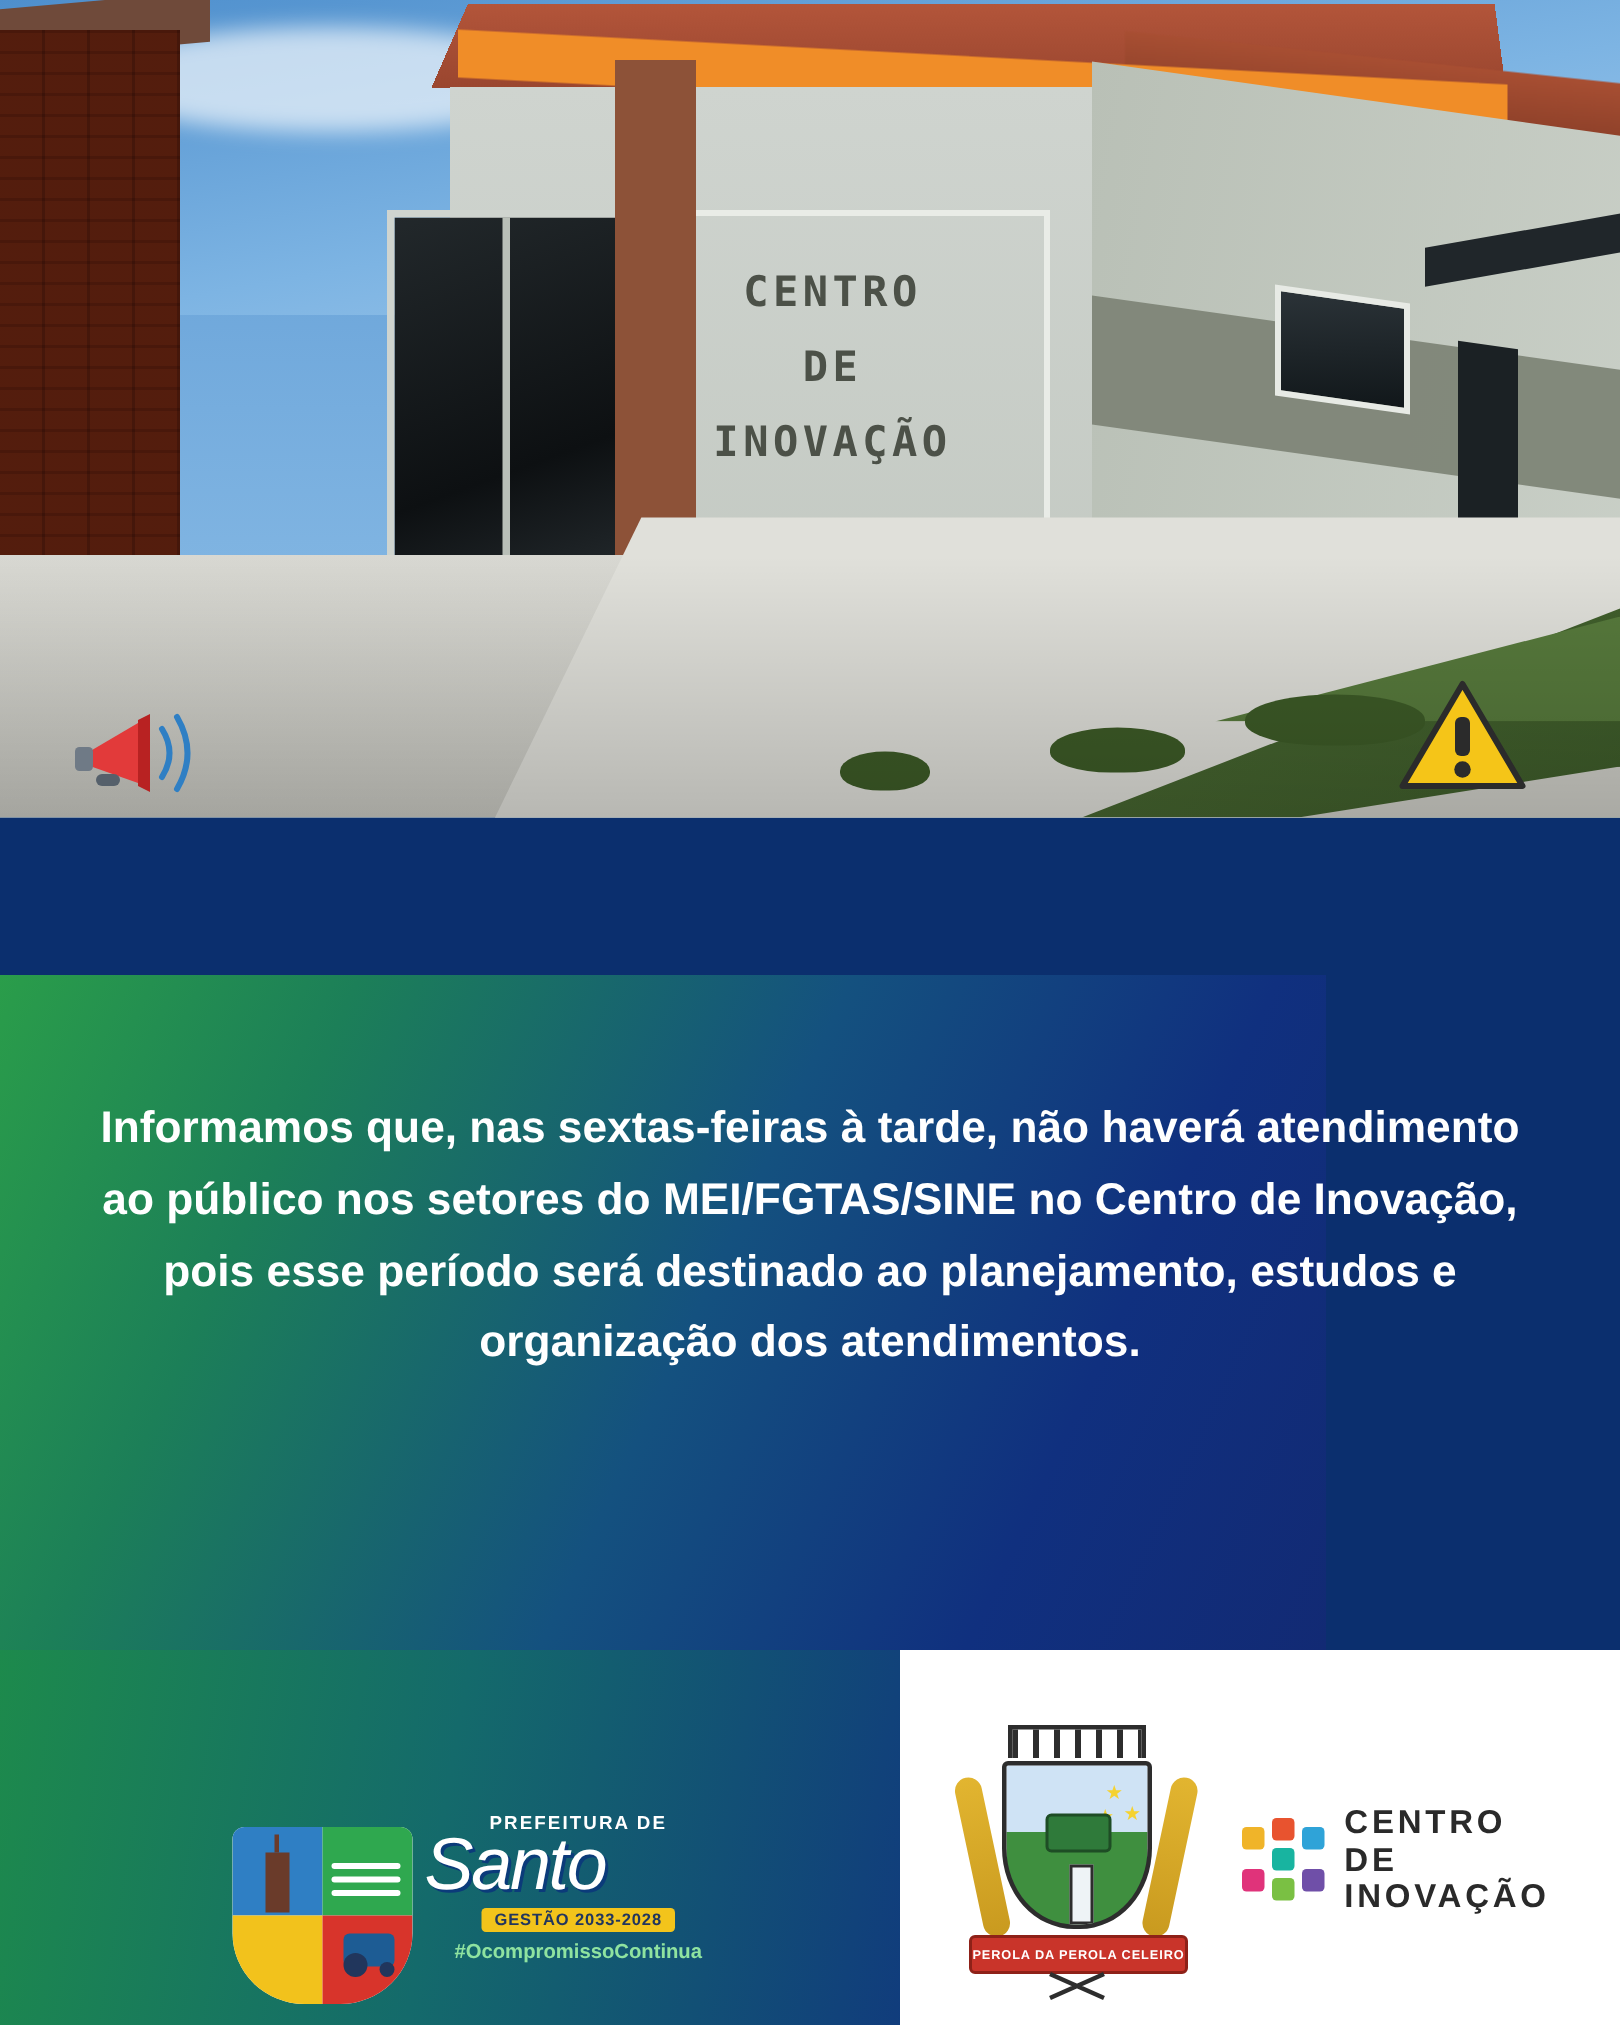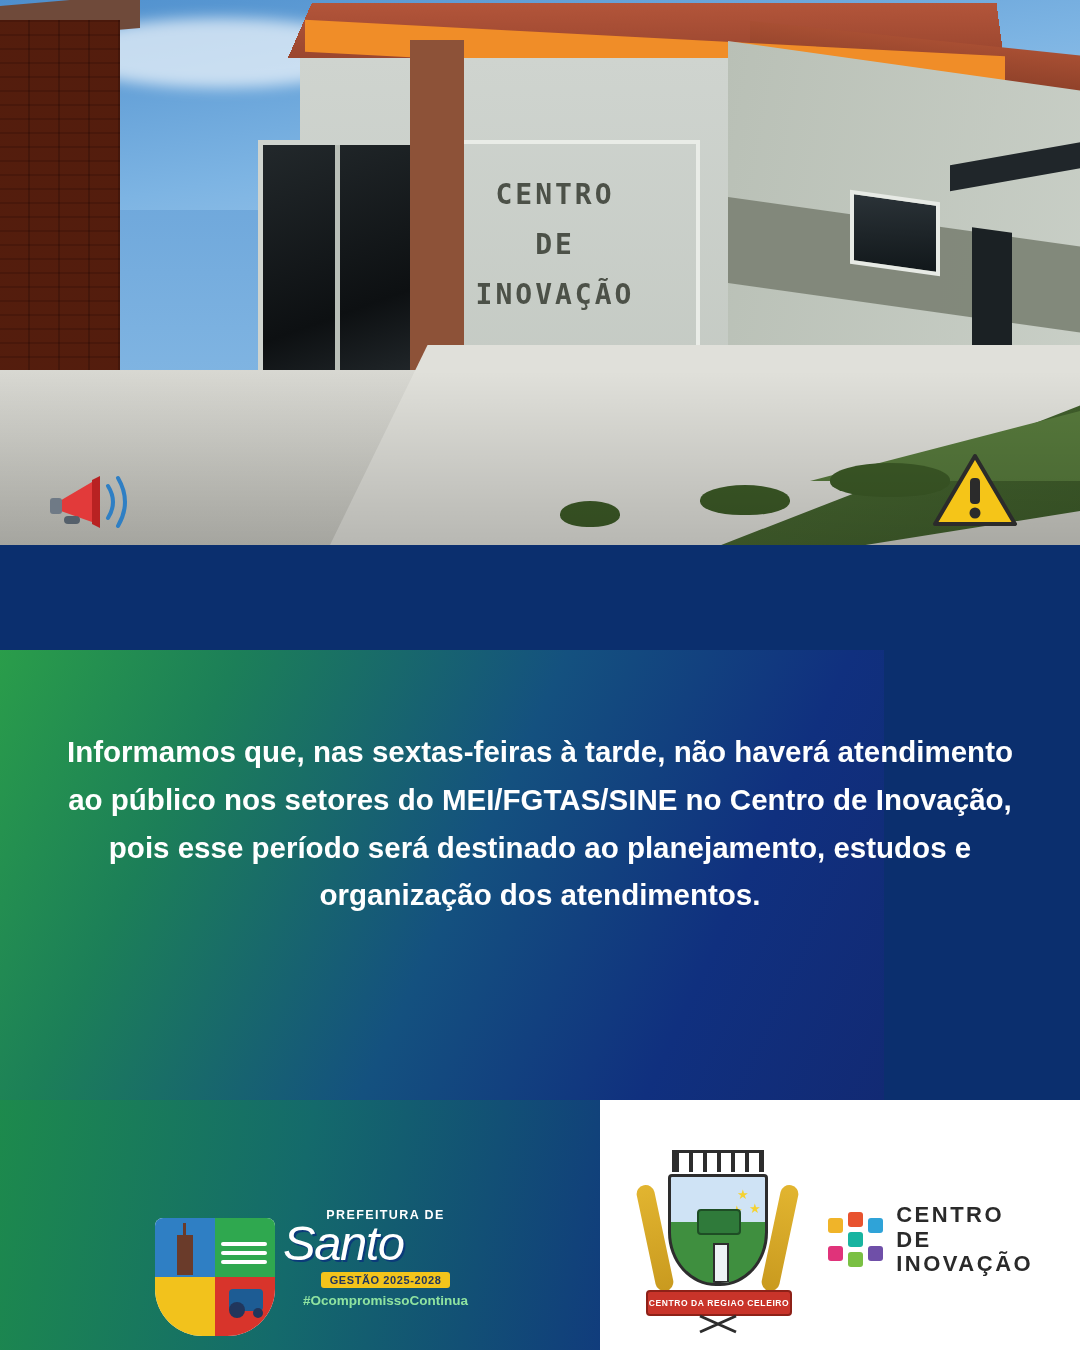--- a/index.html
+++ b/index.html
@@ -480,38 +480,38 @@
       </div>
       <div class="q q3"></div>
       <div class="q q4">
         <div class="tractor"></div>
       </div>
     </div>
     <div class="sa-words">
       <div class="sa-pref">PREFEITURA DE</div>
       <div class="sa-santo">Santo</div>
       <div style="text-align:center">
-        <span class="sa-gest">GESTÃO 2025-2028</span>
+        <span class="sa-gest">GESTÃO 2033-2028</span>
       </div>
       <div class="sa-hash" style="text-align:center">#OcompromissoContinua</div>
     </div>
   </div>
 
   <div class="arms">
     <div class="arms-crown"></div>
     <div class="wheat wheat-l"></div>
     <div class="wheat wheat-r"></div>
     <div class="arms-shield">
       <span class="arms-star" style="left:66px; top:10px;">★</span>
       <span class="arms-star" style="left:78px; top:24px;">★</span>
       <span class="arms-star" style="left:60px; top:26px;">★</span>
       <div class="arms-tractor"></div>
       <div class="arms-silo"></div>
     </div>
-    <div class="arms-ribbon">CENTRO DA REGIAO CELEIRO</div>
+    <div class="arms-ribbon">PEROLA DA PEROLA CELEIRO</div>
     <div class="arms-tools">
       <svg viewBox="0 0 40 20" width="40" height="20">
         <path d="M2 2 L38 18 M38 2 L2 18" stroke="#2d2d2d" stroke-width="3"></path>
       </svg>
     </div>
   </div>
 
   <div class="ci-logo">
     <div class="ci-mark">
       <div class="dot d1"></div>

